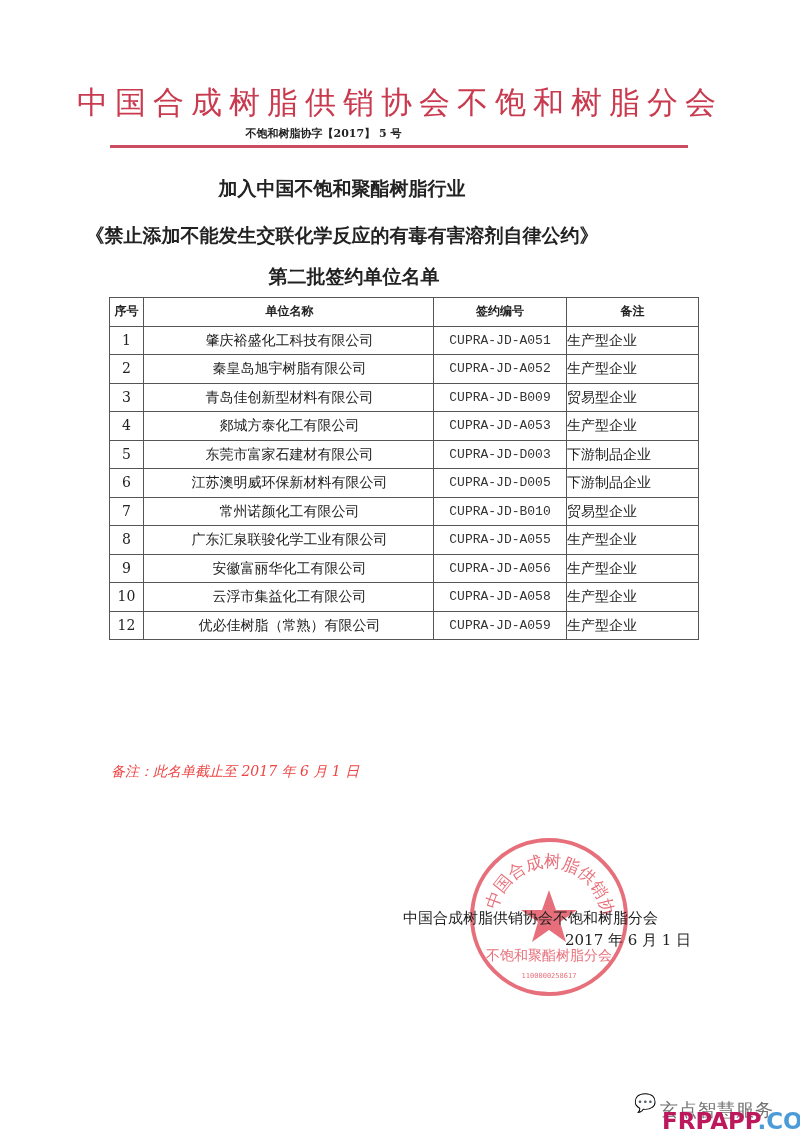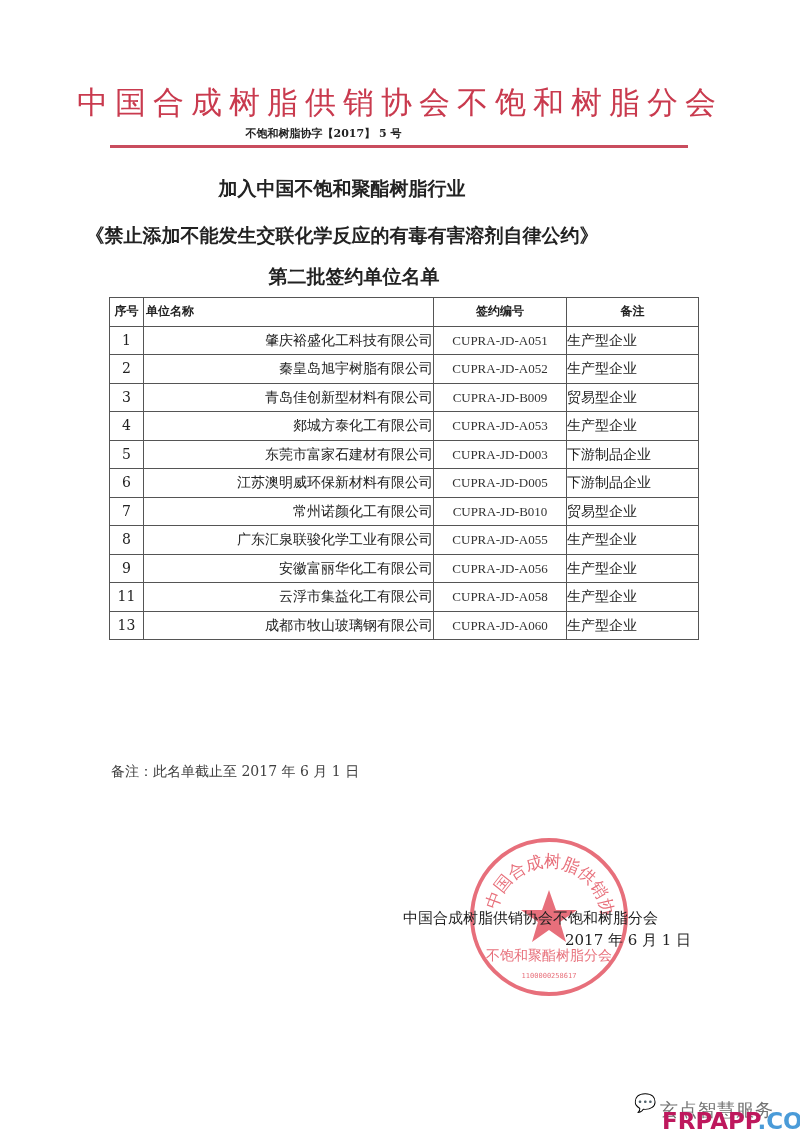--- a/index.html
+++ b/index.html
@@ -33,27 +33,27 @@
   .t3 { top: 264px; margin-left: 12px; }
   table.list {
     position: absolute; top: 297px; left: 109px;
     border-collapse: collapse; font-size: 14px;
   }
   table.list td, table.list th {
     border: 1.5px solid #555; height: 27.5px; padding: 0; line-height: 27px;
   }
   table.list th { font-family: "DejaVu Sans", sans-serif; font-weight: bold; font-size: 12px; }
   .c-no { width: 33px; text-align: center; }
-  .c-name { width: 287px; text-align: right; padding-left: 2px !important; }
-  th.c-name { text-align: left; }
-  .c-code { width: 132px; text-align: center; font-family: Liberation Serif, serif; font-size: 13px; color: #333; }
+  .c-name { width: 287px; text-align: center; padding-left: 2px !important; }
+  th.c-name { text-align: center; }
+  .c-code { width: 132px; text-align: center; font-family: Liberation Mono, monospace; font-size: 13px; color: #333; }
   th.c-code { font-family: "DejaVu Sans", sans-serif; font-size: 14px; color: #222; }
   .c-note { width: 131px; }
   .note {
-    position: absolute; top: 763px; left: 111px; font-size: 14px; color: #404040;
+    position: absolute; top: 763px; left: 111px; font-size: 14px; color: #ef4444; font-style: italic;
   }
   .stamp {
     position: absolute; left: 470px; top: 838px; width: 150px; height: 150px;
     border: 4px solid #e0404f; border-radius: 50%; opacity: 0.75;
   }
   .stamp svg { position: absolute; left: 0; top: 0; }
   .sign-org {
     position: absolute; top: 909px; left: 403px; font-size: 15px; color: #222;
   }
   .sign-date {
@@ -137,29 +137,29 @@
         <td class="c-code">CUPRA-JD-A055</td>
         <td class="c-note">生产型企业</td>
       </tr>
     <tr>
         <td class="c-no">9</td>
         <td class="c-name">安徽富丽华化工有限公司</td>
         <td class="c-code">CUPRA-JD-A056</td>
         <td class="c-note">生产型企业</td>
       </tr>
     <tr>
-        <td class="c-no">11</td>
+        <td class="c-no">10</td>
         <td class="c-name">云浮市集益化工有限公司</td>
         <td class="c-code">CUPRA-JD-A058</td>
         <td class="c-note">生产型企业</td>
       </tr>
     <tr>
-        <td class="c-no">13</td>
-        <td class="c-name">成都市牧山玻璃钢有限公司</td>
-        <td class="c-code">CUPRA-JD-A060</td>
+        <td class="c-no">12</td>
+        <td class="c-name">优必佳树脂（常熟）有限公司</td>
+        <td class="c-code">CUPRA-JD-A059</td>
         <td class="c-note">生产型企业</td>
       </tr>
   </tbody>
 </table>
 
 <div class="note">备注：此名单截止至 2017 年 6 月 1 日</div>
 
 <div class="stamp">
   <svg width="150" height="150" viewBox="0 0 150 150">
     <polygon points="75,48 82,68 103,68 86,80 92,100 75,88 58,100 64,80 47,68 68,68" fill="#e0404f"></polygon>

